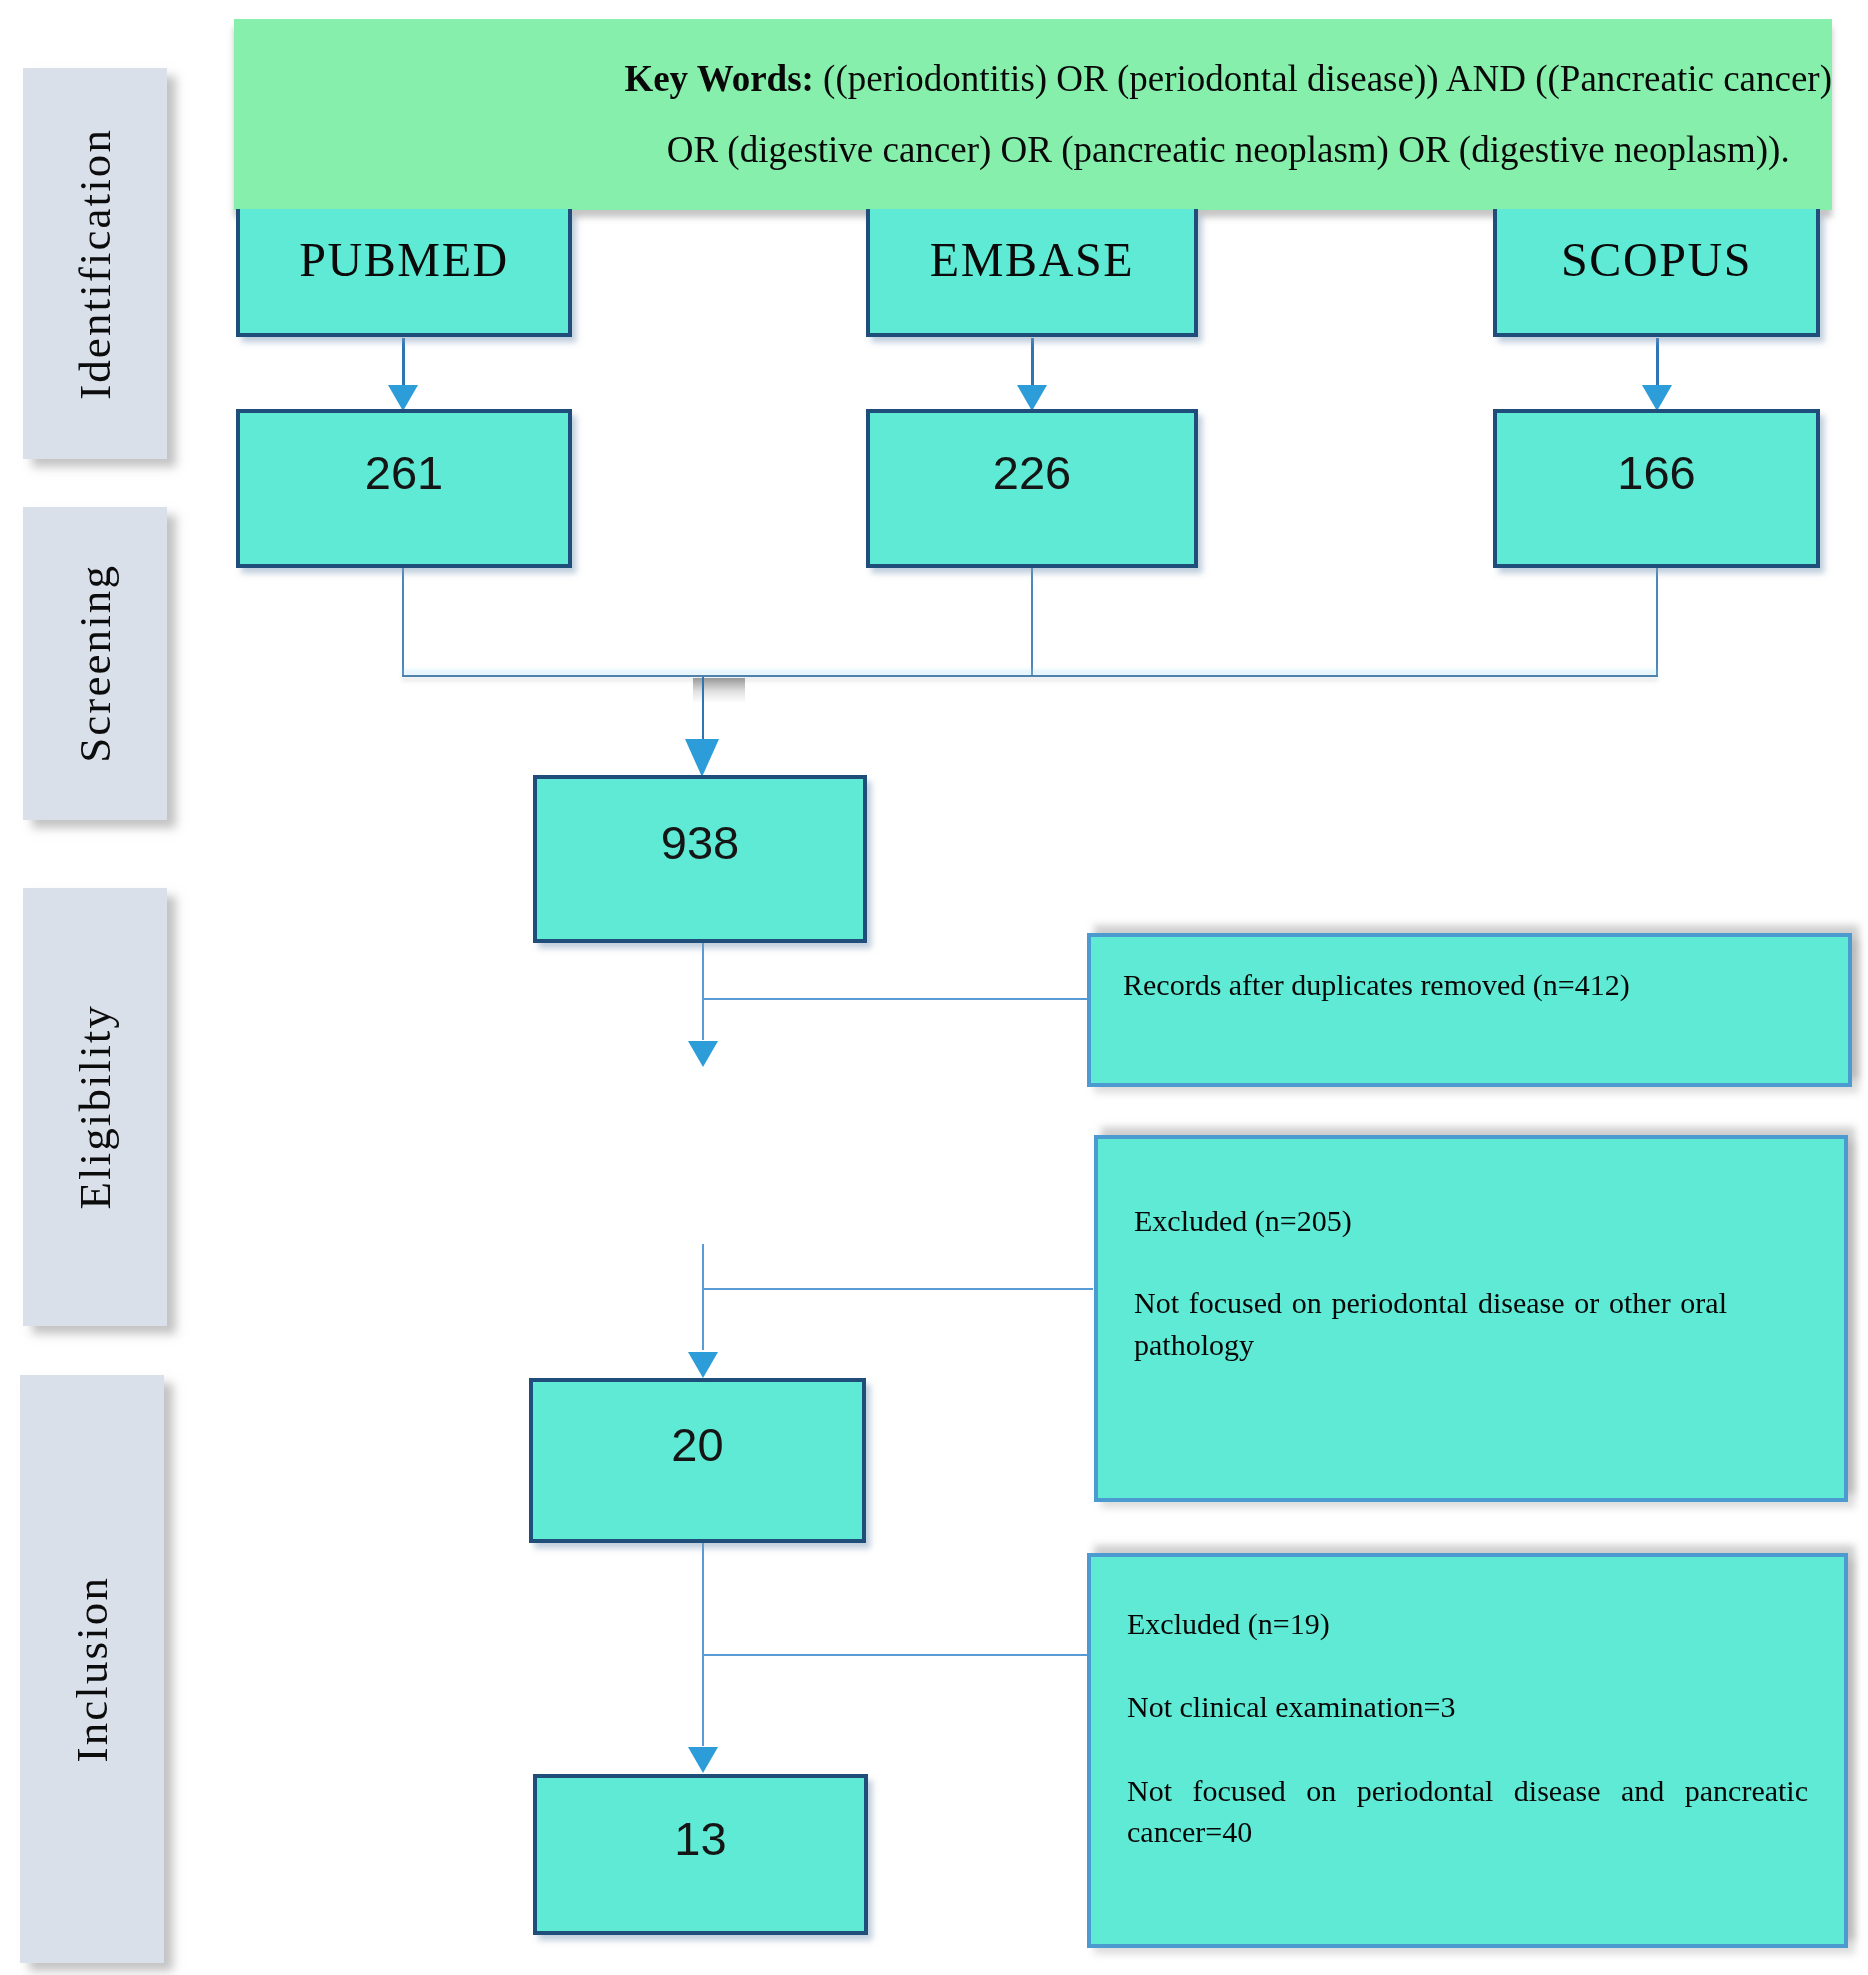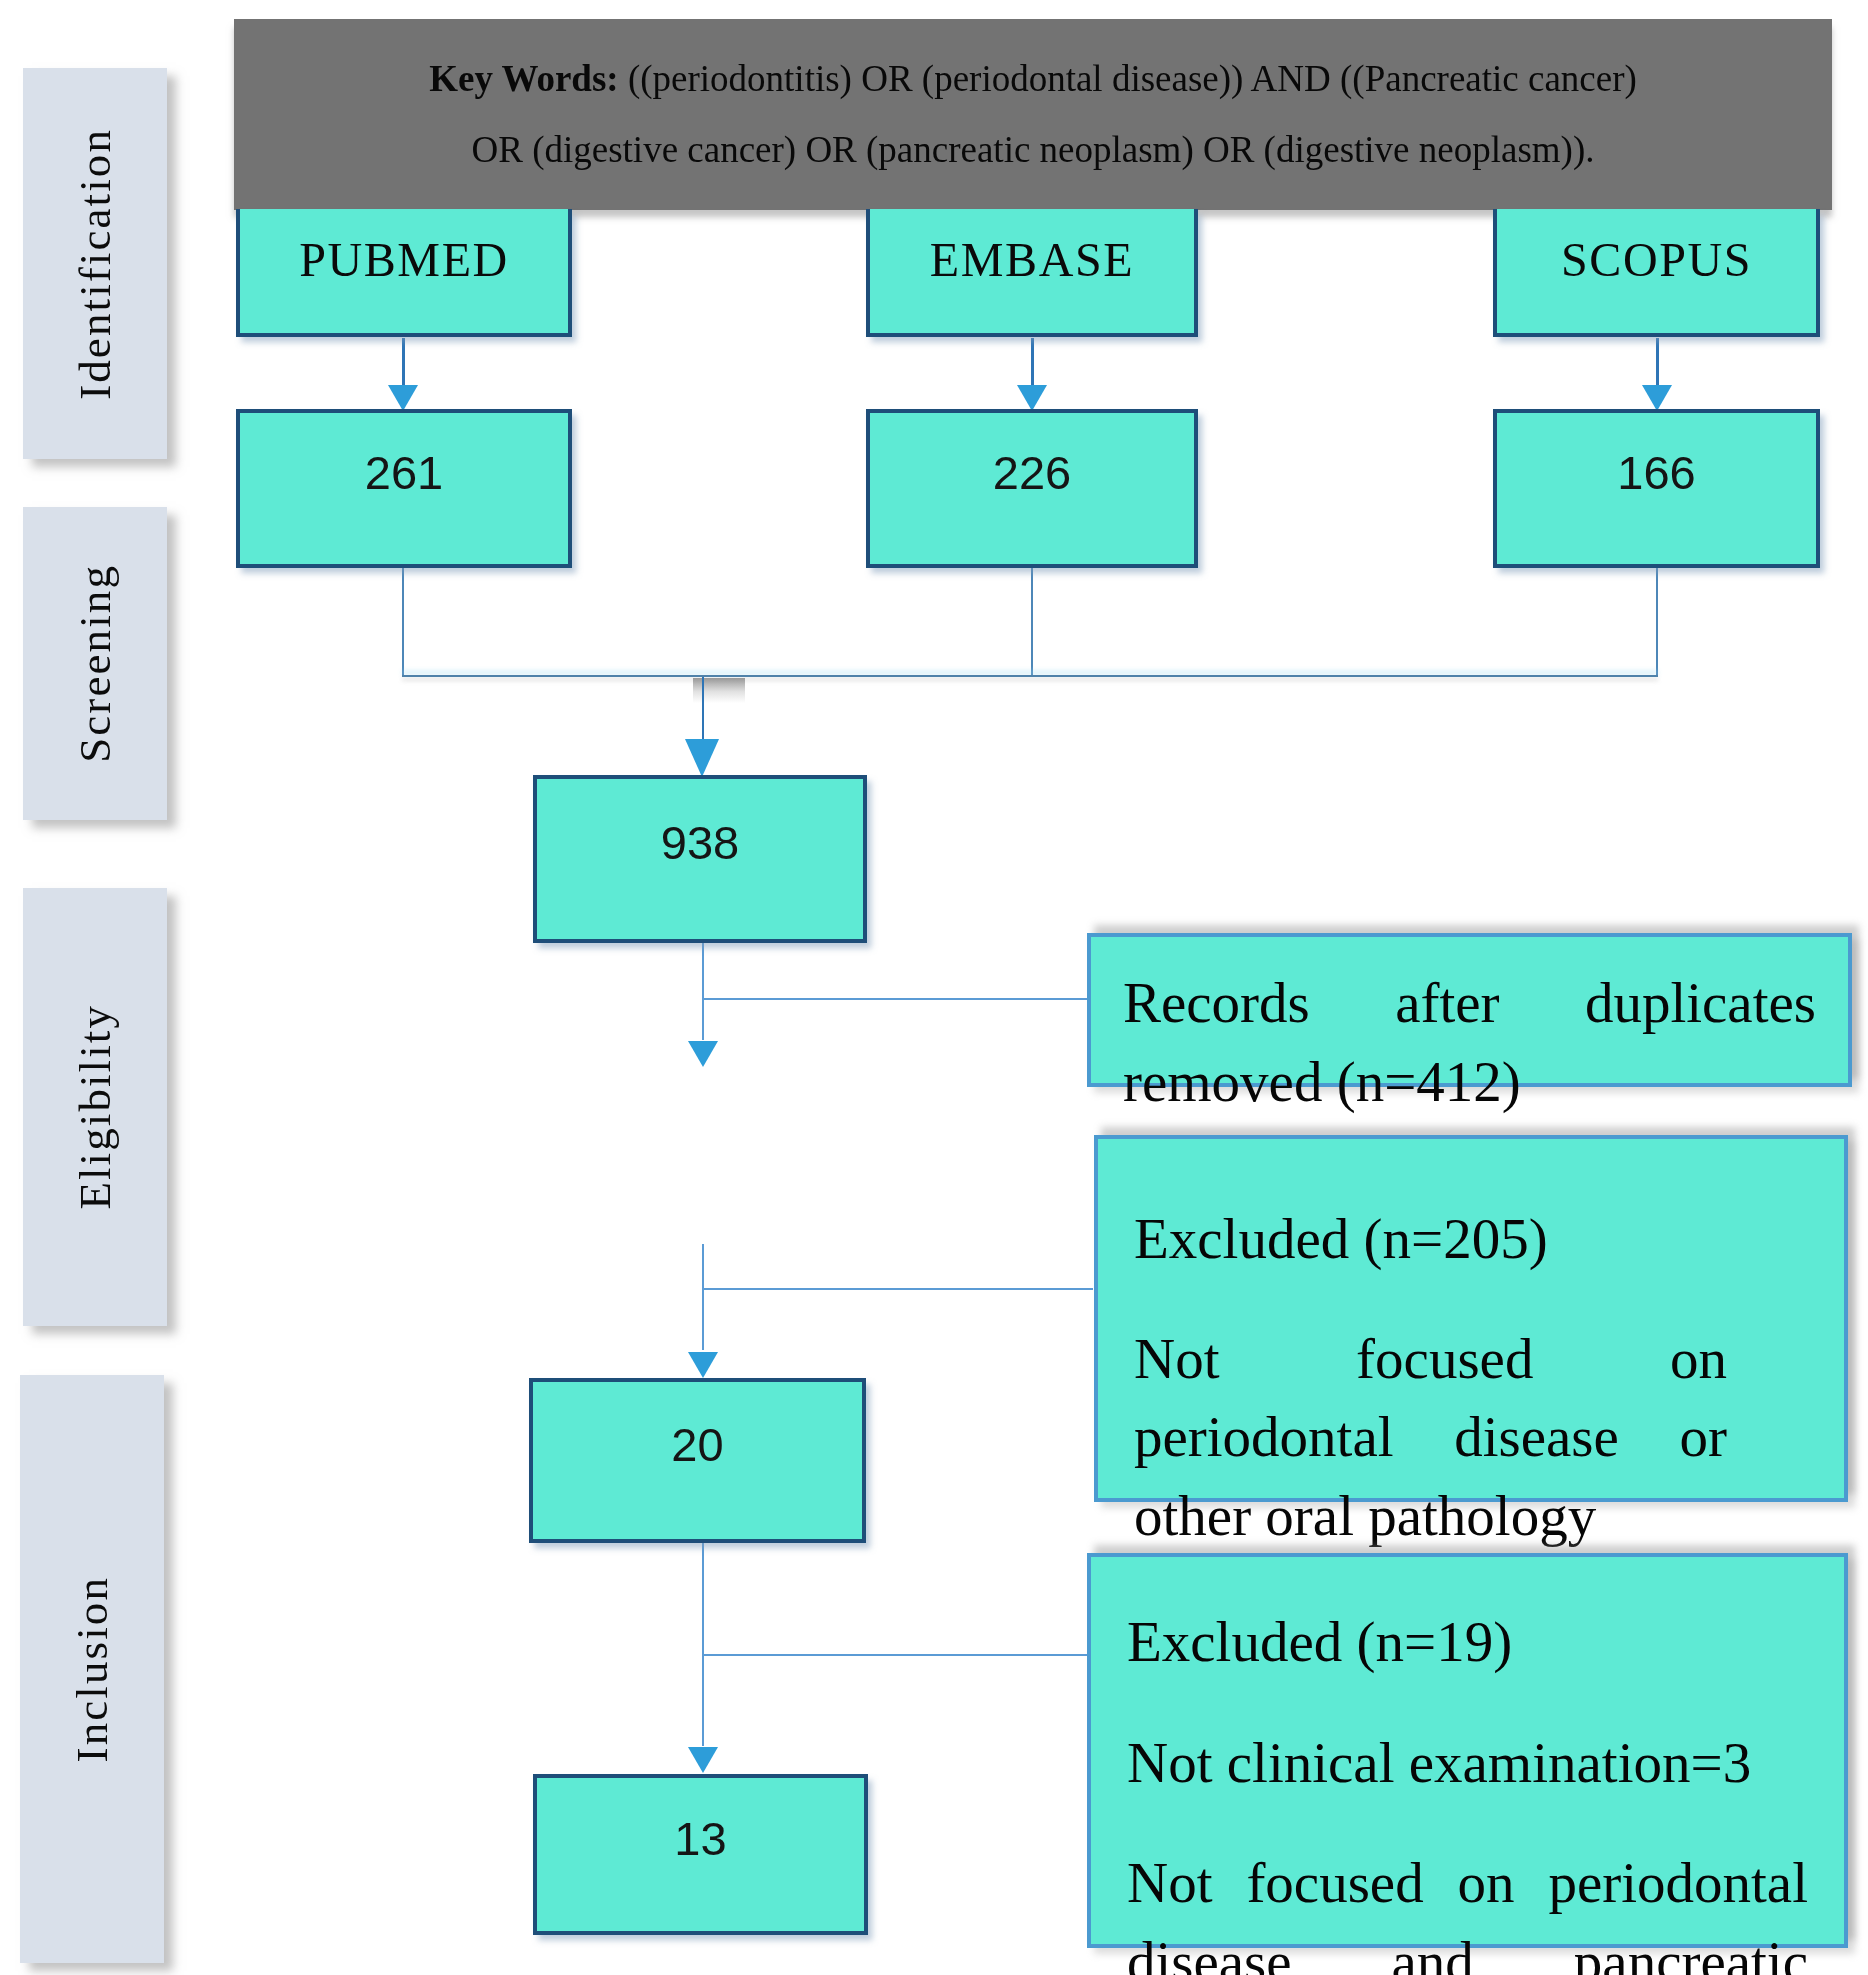--- a/index.html
+++ b/index.html
@@ -14,37 +14,37 @@
     display:flex;align-items:center;justify-content:center;
   }
   .stage-label{
     writing-mode:vertical-rl;transform:rotate(180deg);
     font:400 45px "Liberation Serif", serif;letter-spacing:2.1px;color:#0c0c0c;
     white-space:nowrap;
   }
   
   .banner{
     position:absolute;left:234px;top:18.6px;width:1598px;height:191px;
-    background:#737373;z-index:1;box-shadow:0 8.3px 6.2px rgba(150,150,150,.55);
-    display:flex;align-items:center;justify-content:center;text-align:center;
+    background:#86efac;z-index:1;box-shadow:0 8.3px 6.2px rgba(150,150,150,.55);
+    display:flex;align-items:center;justify-content:flex-end;text-align:center;
   }
   .banner p{margin:0;font-size:37px;line-height:1.92;color:#090909;}
   .banner b{font-weight:700;}
   
   .box{position:absolute;background:#5eead4;display:flex;align-items:center;justify-content:center;box-sizing:border-box;}
   .navy{border:4.1px solid #1e4e79;box-shadow:5.2px 6.2px 6.2px rgba(125,155,185,.5);z-index:2;}
   .db{border-top:none;padding-bottom:24px;}
   .db span{font-size:48px;letter-spacing:1.6px;color:#0a0a0a;}
   .num{font-family:"Liberation Sans", sans-serif;font-size:47px;color:#151515;padding-bottom:33px;}
   .blue{
     border:4.1px solid #4b9ad0;z-index:2;
     box-shadow:7.2px -8.3px 7.2px rgba(140,140,140,.42), 7.2px 6.2px 7.2px rgba(150,150,150,.32);
     display:block;
   }
-  .blue p{margin:0;font-size:57px;line-height:1.38;color:#060606;}
+  .blue p{margin:0;font-size:30px;line-height:1.38;color:#060606;}
   .blue p.just{text-align:justify;}
   
   .vline,.hline,.stem{position:absolute;}
   .vline{width:2.1px;background:#4d87b8;}
   .stem{width:2.6px;background:#2e75b6;}
   .thin{width:1.6px;background:#5b9bd5;}
   .hline{height:1.6px;background:#5b9bd5;}
   .merge{
     height:2.1px;background:#4f82aa;
     box-shadow:0 -3.6px 5.2px rgba(160,220,245,.85), 0 3.6px 4.1px rgba(150,150,150,.4);

